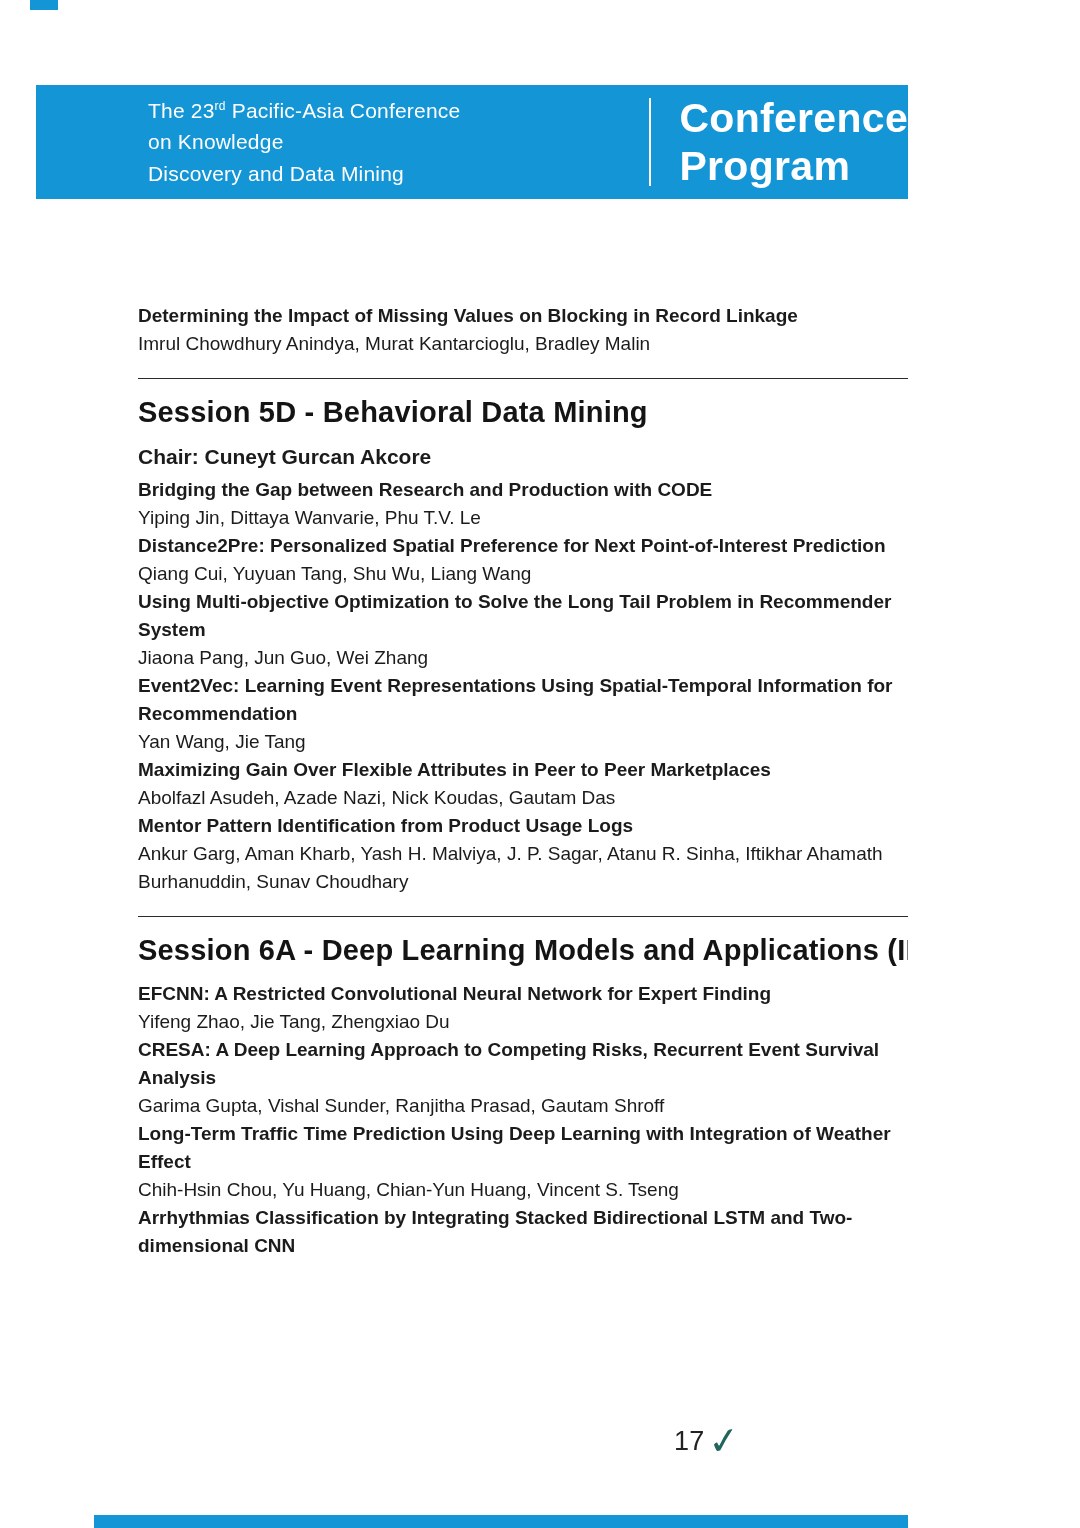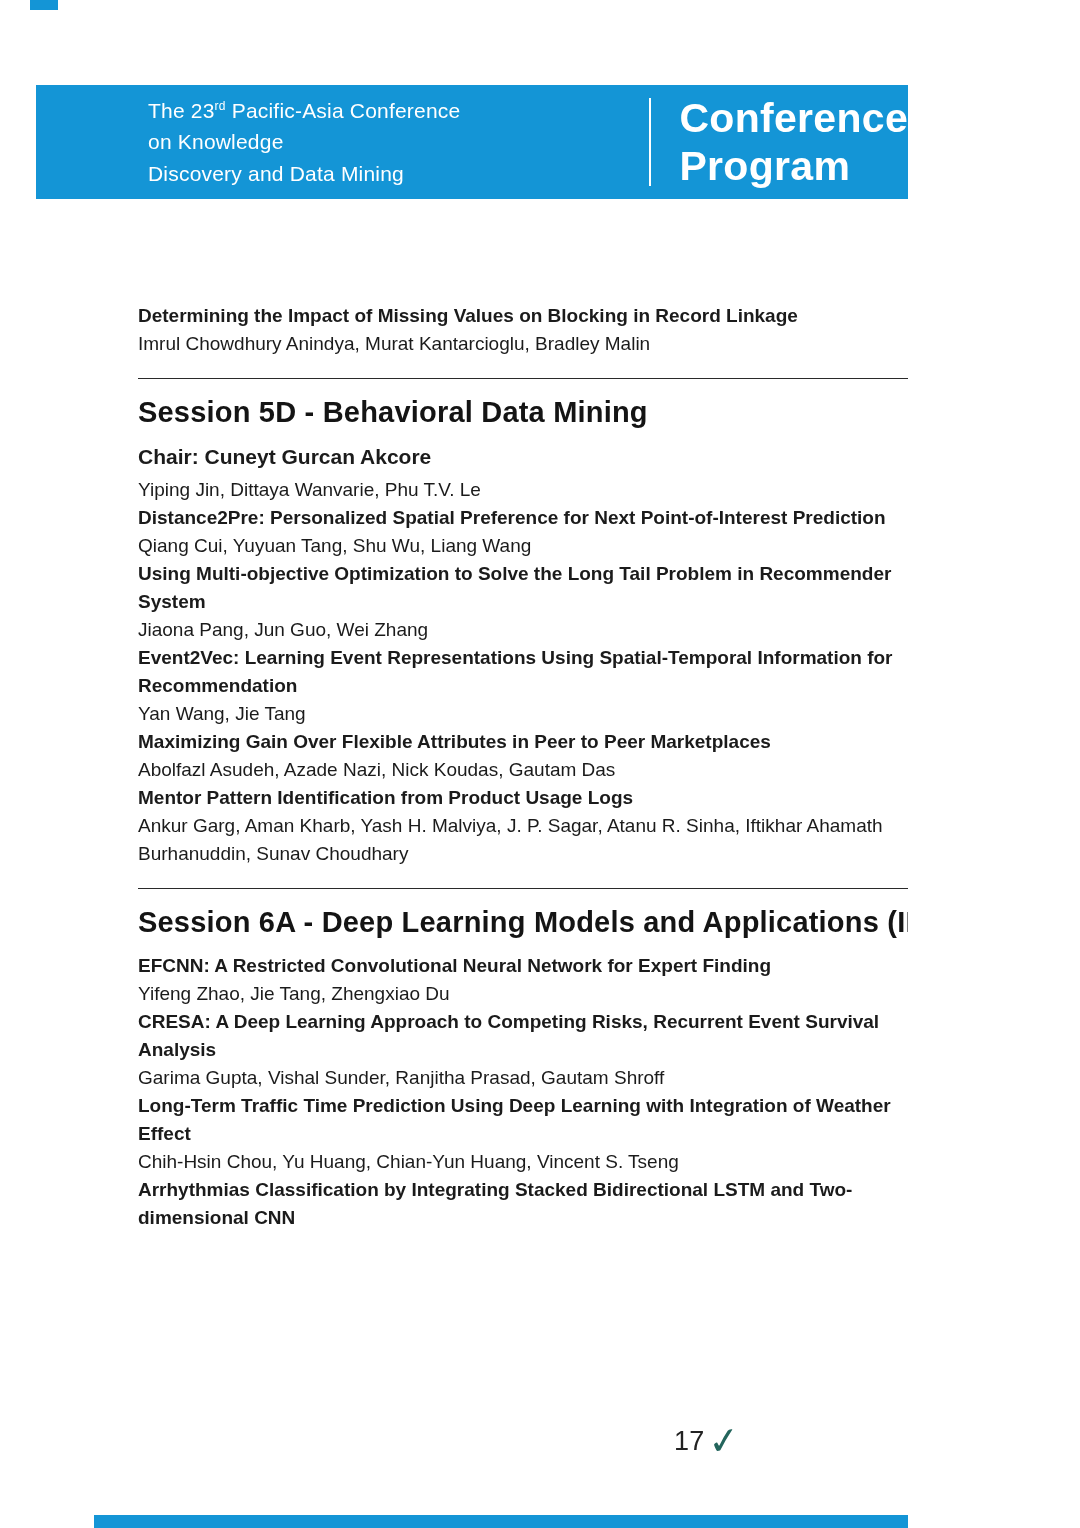--- a/index.html
+++ b/index.html
@@ -154,20 +154,21 @@
       <div class="paper-authors">Imrul Chowdhury Anindya, Murat Kantarcioglu, Bradley Malin</div>
     </div>
 
     <hr class="rule">
 
     <section>
       <h2 class="session-heading">Session 5D - Behavioral Data Mining</h2>
       <div class="chair">Chair: Cuneyt Gurcan Akcore</div>
 
       <div class="paper">
+        <div class="paper-title">Bridging the Gap between Research and Production with CODE</div>
         <div class="paper-authors">Yiping Jin, Dittaya Wanvarie, Phu T.V. Le</div>
       </div>
       <div class="paper">
         <div class="paper-title">Distance2Pre: Personalized Spatial Preference for Next Point-of-Interest Prediction</div>
         <div class="paper-authors">Qiang Cui, Yuyuan Tang, Shu Wu, Liang Wang</div>
       </div>
       <div class="paper">
         <div class="paper-title">Using Multi-objective Optimization to Solve the Long Tail Problem in Recommender System</div>
         <div class="paper-authors">Jiaona Pang, Jun Guo, Wei Zhang</div>
       </div>

